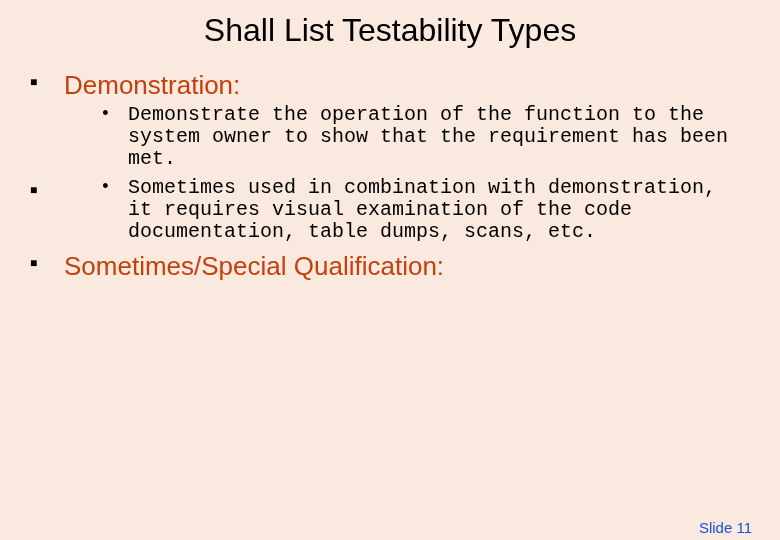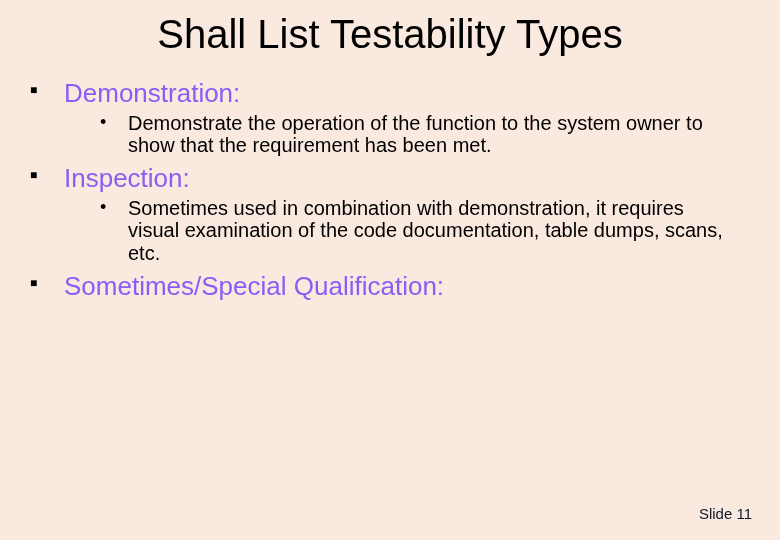--- a/index.html
+++ b/index.html
@@ -15,21 +15,21 @@
   }
   .slide {
     box-sizing: border-box;
     padding: 8px 22px 0 22px;
     width: 100%;
     height: 100%;
     position: relative;
   }
   .title {
     text-align: center;
-    font-size: 40px;
+    font-size: 32px;
     font-weight: normal;
     margin: 4px 0 20px 0;
     color: #000;
   }
   ul.top {
     list-style: none;
     padding: 0;
     margin: 0 0 0 4px;
   }
   ul.top > li {
@@ -41,67 +41,67 @@
     content: "■";
     position: absolute;
     left: 4px;
     top: 6px;
     font-size: 12px;
     color: #000;
     font-family: Arial, sans-serif;
   }
   .heading {
     font-size: 26px;
-    color: #8b5cf6;
+    color: #c2410c;
     line-height: 1.25;
   }
   ul.sub {
     list-style: none;
     padding: 0;
     margin: 2px 20px 4px 30px;
+    font-family: Liberation Mono, monospace;
   }
   ul.sub > li {
     position: relative;
     padding-left: 34px;
     font-size: 20px;
     line-height: 1.12;
     color: #000;
   }
   ul.sub > li::before {
     content: "•";
     position: absolute;
     left: 6px;
     top: 0;
     font-size: 18px;
     color: #000;
   }
   .footer {
     position: absolute;
     right: 28px;
-    bottom: 18px;
+    bottom: 4px;
     font-family: Arial, Helvetica, sans-serif;
     font-size: 15px;
-    color: #0f172a;
+    color: #1d4ed8;
   }
 </style>
 </head>
 <body>
 
 <div class="slide">
   <div class="title">Shall List Testability Types</div>
 
   <ul class="top">
     <li>
       <div class="heading">Demonstration:</div>
       <ul class="sub">
         <li>Demonstrate the operation of the function to the system owner to show that the requirement has been met.</li>
       </ul>
     </li>
     <li>
-      <div class="heading">Inspection:</div>
       <ul class="sub">
         <li>Sometimes used in combination with demonstration, it requires visual examination of the code documentation, table dumps, scans, etc.</li>
       </ul>
     </li>
     <li>
       <div class="heading">Sometimes/Special Qualification:</div>
     </li>
   </ul>
 
   <div class="footer">Slide  11</div>

